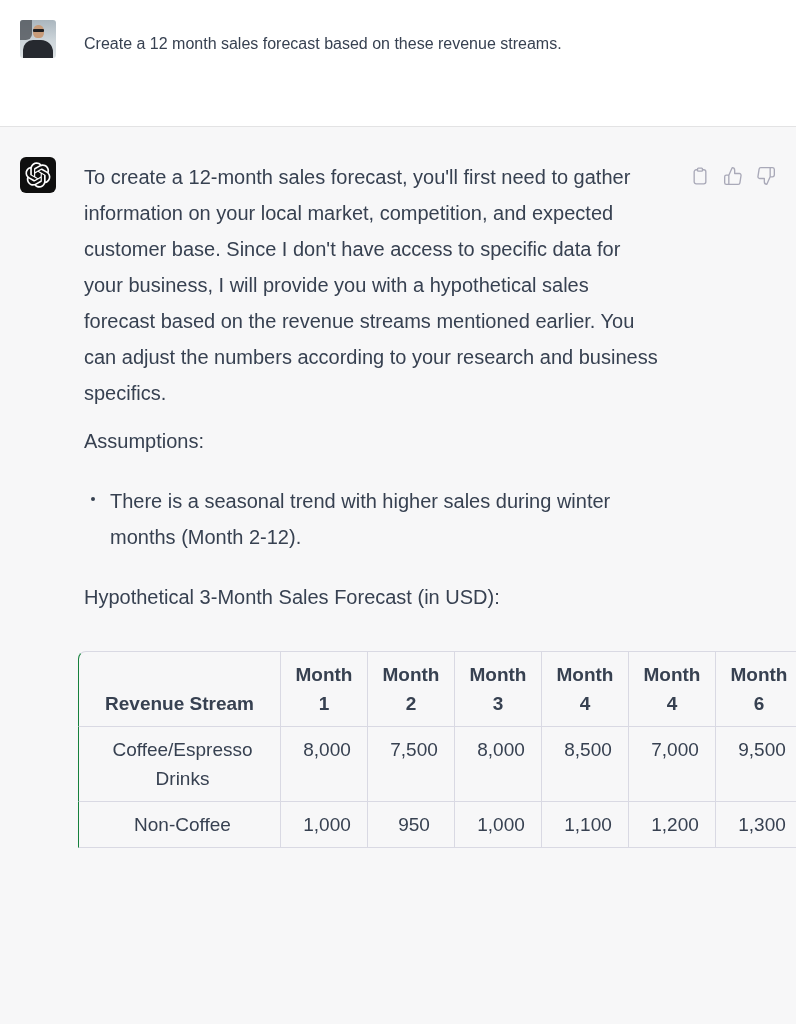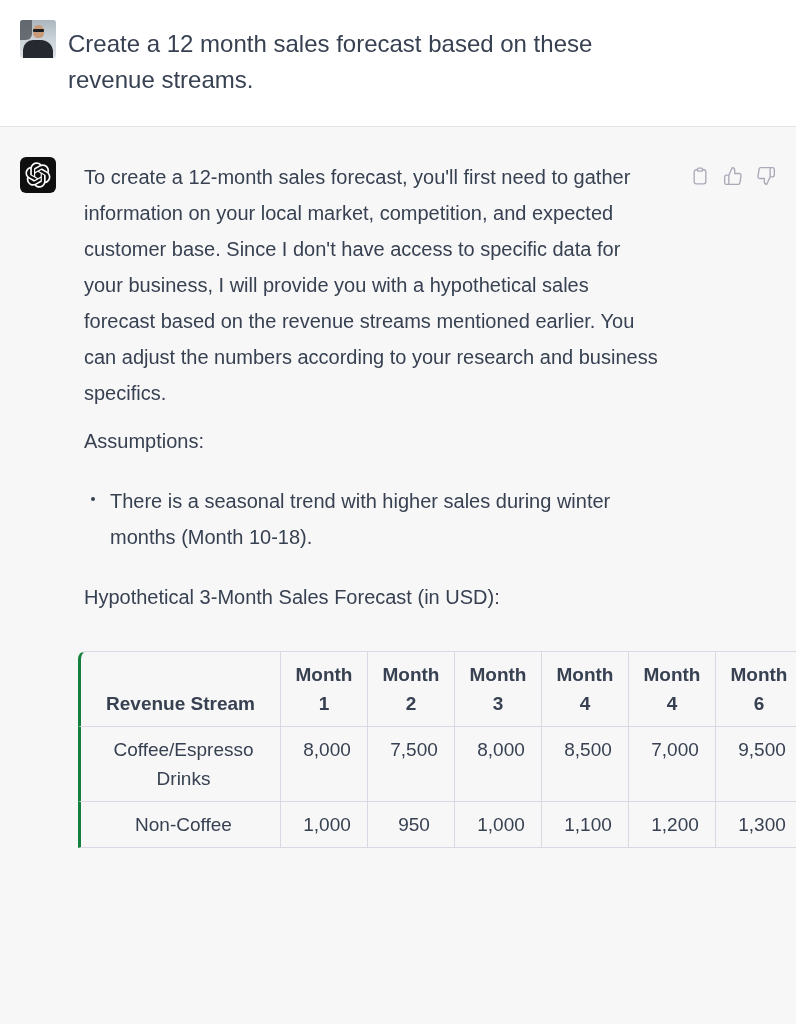--- a/index.html
+++ b/index.html
@@ -30,22 +30,22 @@
   .avatar .head {
     position: absolute; left: 13px; top: 5px; width: 11px; height: 13px;
     background: #c79b79; border-radius: 45% 45% 40% 40%;
   }
   .avatar .shades {
     position: absolute; left: 13px; top: 9px; width: 11px; height: 3px;
     background: #1c1d20; border-radius: 1px;
   }
 
   .user-text {
-    margin-left: 12px; margin-top: 6px; width: 575px;
-    font-size: 24px; line-height: 36px;
+    margin-left: 28px; margin-top: 6px; width: 575px;
+    font-size: 16px; line-height: 36px;
   }
 
   
   .msg.assistant {
     min-height: 898px; padding: 30px 20px 0 20px;
     background: #f7f7f8; border-top: 1px solid rgba(0,0,0,0.08);
     position: relative;
   }
   .bot-logo {
     flex: 0 0 36px; width: 36px; height: 36px; border-radius: 6px;
@@ -69,21 +69,21 @@
   .table-wrap { margin-top: 36px; margin-left: -6px; }
   table {
     border-spacing: 0; table-layout: fixed; width: 725px;
     font-size: 19px; line-height: 29px; color: #374151;
   }
   th, td {
     border-right: 1px solid #d9d9e3; border-bottom: 1px solid #d9d9e3;
     padding: 8px 13px; text-align: center; overflow: hidden;
   }
   th { border-top: 1px solid #d9d9e3; font-weight: 700; vertical-align: bottom; }
-  th:first-child, td:first-child { border-left: 3px solid #15803d; }
+  th:first-child, td:first-child { border-left: 1px solid #15803d; }
   th:first-child { border-top-left-radius: 8px; }
   td { vertical-align: top; padding-left: 19px; }
 
   
   .actions { position: absolute; top: 38px; right: 20px; display: flex; gap: 13px; }
   .actions button {
     background: none; border: none; padding: 0; cursor: pointer;
     width: 20px; height: 22px; color: #a9a9b8;
   }
   .actions svg { width: 20px; height: 22px; stroke: #a9a9b8; fill: none;
@@ -106,21 +106,21 @@
   <div class="bot-logo">
     <svg viewBox="0 0 41 41" aria-hidden="true">
         <path fill="#ffffff" d="M37.5324 16.8707C37.9808 15.5241 38.1363 14.0974 37.9886 12.6859C37.8409 11.2744 37.3934 9.91076 36.676 8.68622C35.6126 6.83404 33.9882 5.3676 32.0373 4.4985C30.0864 3.62941 27.9098 3.40259 25.8215 3.85078C24.8796 2.7893 23.7219 1.94125 22.4257 1.36341C21.1295 0.785575 19.7249 0.491269 18.3058 0.500197C16.1708 0.495044 14.0893 1.16803 12.3614 2.42214C10.6335 3.67624 9.34853 5.44666 8.6917 7.47815C7.30085 7.76286 5.98686 8.3414 4.8377 9.17505C3.68854 10.0087 2.73073 11.0782 2.02839 12.312C0.956464 14.1591 0.498905 16.2988 0.721698 18.4228C0.944492 20.5467 1.83612 22.5449 3.268 24.1293C2.81966 25.4759 2.66413 26.9026 2.81182 28.3141C2.95951 29.7256 3.40701 31.0892 4.12437 32.3138C5.18791 34.1659 6.81226 35.6322 8.76321 36.5013C10.7142 37.3704 12.8908 37.5973 14.9789 37.1492C15.9208 38.2107 17.0786 39.0587 18.3747 39.6366C19.6709 40.2144 21.0755 40.5087 22.4946 40.4998C24.6307 40.5054 26.7133 39.8321 28.4418 38.5772C30.1704 37.3223 31.4556 35.5506 32.1119 33.5179C33.5027 33.2332 34.8167 32.6547 35.9659 31.821C37.115 30.9874 38.0728 29.9178 38.7752 28.684C39.8458 26.8371 40.3023 24.6979 40.0789 22.5748C39.8556 20.4517 38.9639 18.4544 37.5324 16.8707ZM22.4978 37.8849C20.7443 37.8874 19.0459 37.2733 17.6994 36.1501C17.7601 36.117 17.8666 36.0586 17.936 36.0161L25.9004 31.4156C26.1003 31.3019 26.2663 31.137 26.3813 30.9378C26.4964 30.7386 26.5563 30.5124 26.5549 30.2825V19.0542L29.9213 20.998C29.9389 21.0068 29.9541 21.0198 29.9656 21.0359C29.977 21.052 29.9842 21.0707 29.9867 21.0902V30.3889C29.9842 32.375 29.1946 34.2791 27.7909 35.6841C26.3872 37.0892 24.4838 37.8806 22.4978 37.8849ZM6.39227 31.0064C5.51397 29.4888 5.19742 27.7107 5.49804 25.9832C5.55718 26.0187 5.66048 26.0818 5.73461 26.1244L13.699 30.7248C13.8975 30.8408 14.1233 30.902 14.3532 30.902C14.583 30.902 14.8088 30.8408 15.0073 30.7248L24.731 25.1103V28.9979C24.7321 29.0177 24.7283 29.0376 24.7199 29.0556C24.7115 29.0736 24.6988 29.0893 24.6829 29.1012L16.6317 33.7497C14.9096 34.7416 12.8643 35.0097 10.9447 34.4954C9.02506 33.9811 7.38785 32.7263 6.39227 31.0064ZM4.29707 13.6194C5.17156 12.0998 6.55279 10.9364 8.19885 10.3327C8.19885 10.4013 8.19491 10.5228 8.19491 10.6071V19.808C8.19351 20.0378 8.25334 20.2638 8.36823 20.4629C8.48312 20.6619 8.64893 20.8267 8.84863 20.9404L18.5723 26.5542L15.206 28.4979C15.1894 28.5089 15.1703 28.5155 15.1505 28.5173C15.1307 28.5191 15.1107 28.5158 15.0925 28.5079L7.04046 23.8557C5.32135 22.8601 4.06716 21.2235 3.55289 19.3046C3.03862 17.3858 3.30624 15.3413 4.29707 13.6194ZM31.955 20.0556L22.2312 14.4411L25.5976 12.4981C25.6142 12.4872 25.6333 12.4805 25.6531 12.4787C25.6729 12.4769 25.6928 12.4802 25.7111 12.4881L33.7631 17.1364C34.9967 17.849 36.0017 18.8982 36.6606 20.1613C37.3194 21.4244 37.6047 22.849 37.4832 24.2684C37.3617 25.6878 36.8382 27.0432 35.9743 28.1759C35.1103 29.3086 33.9415 30.1717 32.6047 30.6641C32.6047 30.5947 32.6047 30.4733 32.6047 30.3889V21.188C32.6066 20.9586 32.5474 20.7328 32.4332 20.5338C32.319 20.3348 32.154 20.1698 31.955 20.0556ZM35.3055 15.0128C35.2464 14.9765 35.1431 14.9142 35.069 14.8717L27.1045 10.2712C26.906 10.1554 26.6803 10.0943 26.4504 10.0943C26.2206 10.0943 25.9948 10.1554 25.7963 10.2712L16.0726 15.8858V11.9982C16.0715 11.9783 16.0753 11.9585 16.0837 11.9405C16.0921 11.9225 16.1048 11.9068 16.1207 11.8949L24.1719 7.25025C25.4053 6.53903 26.8158 6.19376 28.2383 6.25482C29.6608 6.31589 31.0364 6.78077 32.2044 7.59508C33.3723 8.40939 34.2842 9.53945 34.8334 10.8531C35.3826 12.1667 35.5464 13.6095 35.3055 15.0128ZM14.2424 21.9419L10.8752 19.9981C10.8576 19.9893 10.8423 19.9763 10.8309 19.9602C10.8195 19.9441 10.8122 19.9254 10.8098 19.9058V10.6071C10.8107 9.18295 11.2173 7.78848 11.9819 6.58696C12.7466 5.38544 13.8377 4.42659 15.1275 3.82264C16.4173 3.21869 17.8524 2.99464 19.2649 3.1767C20.6775 3.35876 22.0089 3.93941 23.1034 4.85067C23.0427 4.88379 22.937 4.94215 22.8668 4.98473L14.9024 9.58517C14.7025 9.69878 14.5366 9.86356 14.4215 10.0626C14.3065 10.2616 14.2466 10.4877 14.2479 10.7175L14.2424 21.9419ZM16.071 17.9991L20.4018 15.4978L24.7325 17.9975V22.9985L20.4018 25.4983L16.071 22.9985V17.9991Z"></path>
       </svg>
   </div>
 
   <div class="content">
     <p>To create a 12-month sales forecast, you'll first need to gather information on your local market, competition, and expected customer base. Since I don't have access to specific data for your business, I will provide you with a hypothetical sales forecast based on the revenue streams mentioned earlier. You can adjust the numbers according to your research and business specifics.</p>
     <p class="tight">Assumptions:</p>
     <ul class="assumptions">
-        <li>There is a seasonal trend with higher sales during winter months (Month 10-18).</li>
+        <li>There is a seasonal trend with higher sales during winter months (Month 2-12).</li>
       </ul>
     <p class="tight table-heading">Hypothetical 3-Month Sales Forecast (in USD):</p>
     <div class="table-wrap">
       <table>
         <colgroup>
           <col style="width:203px">
           <col style="width:87px">
             <col style="width:87px">
             <col style="width:87px">
           <col style="width:87px">

